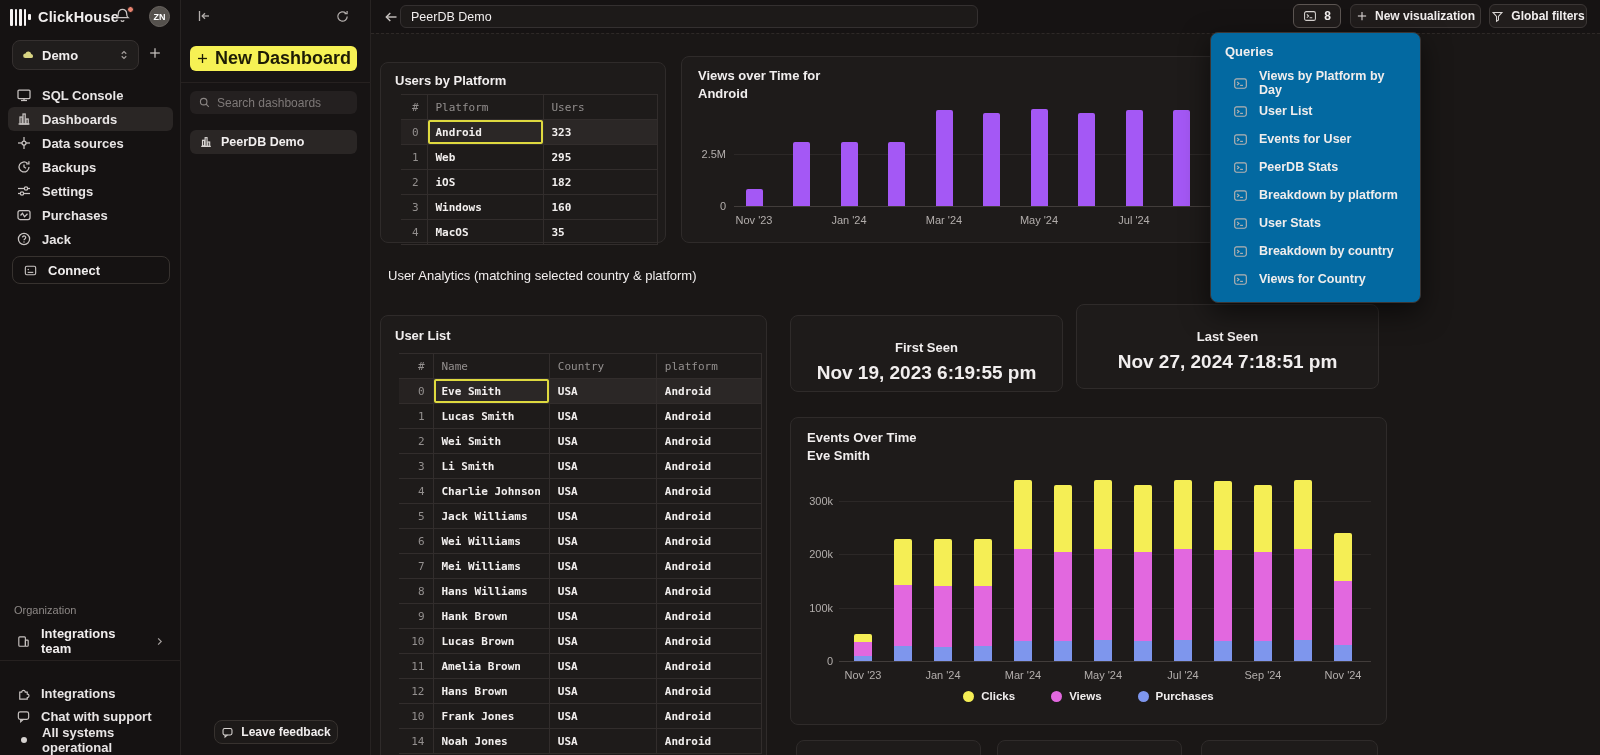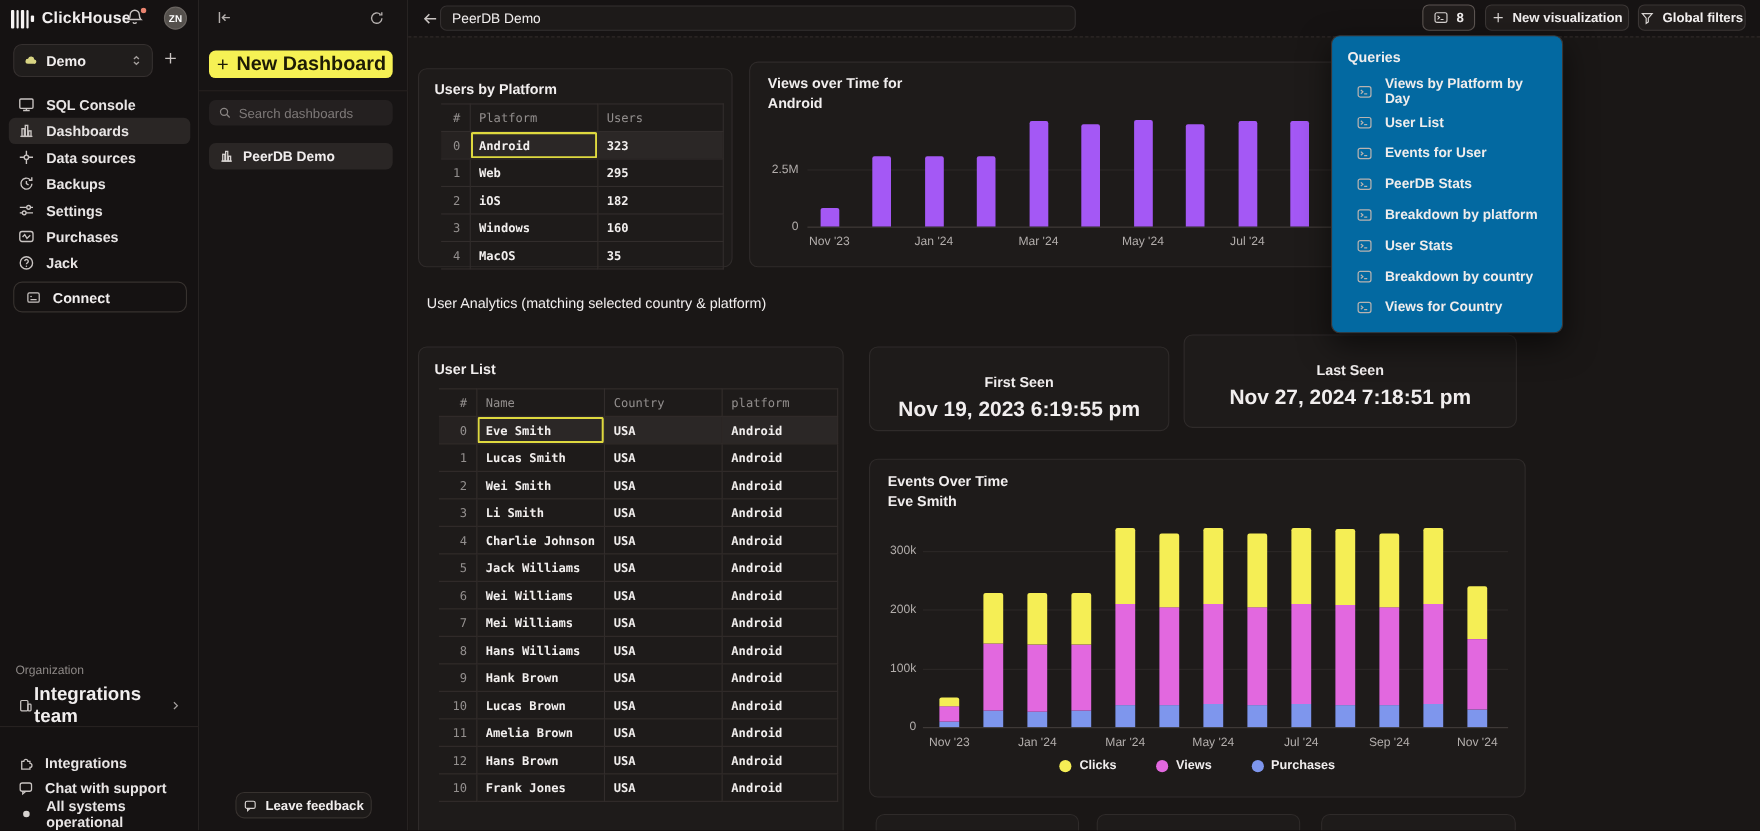--- a/index.html
+++ b/index.html
@@ -20,21 +20,21 @@
   .bell-dot { position:absolute; right:0px; top:-1px; width:7px; height:7px; border-radius:50%; background:#e8836f; border:1.5px solid #151212; }
   .avatar { position:absolute; right:6px; top:2px; width:21px; height:21px; border-radius:50%; background:#55514d; border:1px solid #6a6561; font-size:9px; font-weight:700; display:flex; align-items:center; justify-content:center; color:#fff; }
   .ws-select { position:absolute; left:12px; top:40px; width:127px; height:30px; background:#201d1c; border:1px solid #35302f; border-radius:8px; display:flex; align-items:center; padding:0 8px; gap:7px; }
   .ws-select .lbl { font-size:13px; font-weight:700; flex:1; }
   .ws-plus { position:absolute; right:18px; top:46px; }
   .nav { position:absolute; left:8px; top:83px; width:165px; }
   .nav-item { height:24px; display:flex; align-items:center; gap:10px; padding:0 8px; border-radius:6px; font-size:13px; font-weight:600; color:#e8e5e5; cursor:default; }
   .nav-item.active { background:#2a2625; }
   .connect-box { position:absolute; left:12px; top:256px; width:158px; height:28px; border:1px solid #37322f; border-radius:8px; display:flex; align-items:center; gap:10px; padding:0 10px; font-size:13px; font-weight:600; }
   .org-label { position:absolute; left:14px; top:604px; font-size:11px; color:#8d8886; }
-  .org-item { position:absolute; left:8px; top:628px; width:165px; height:26px; display:flex; align-items:center; padding:0 8px; font-size:17px; font-weight:600; }
+  .org-item { position:absolute; left:8px; top:628px; width:165px; height:26px; display:flex; align-items:center; gap:10px; padding:0 8px; font-size:13px; font-weight:600; }
   .org-item .chev { margin-left:auto; }
   .side-div { position:absolute; left:0; top:660px; width:181px; height:1px; background:#262120; }
   .side-foot { position:absolute; left:8px; top:682px; width:165px; }
   .side-foot .nav-item { height:23px; }
   .status-dot { width:6px; height:6px; border-radius:50%; background:#d6d2d0; margin:0 5px; }
 
   
   .panel2 { position:absolute; left:181px; top:0; width:190px; height:755px; background:#171414; border-right:1px solid #272322; z-index:5; }
   .p2-top-icon { position:absolute; top:7px; width:18px; height:18px; }
   .new-dash-btn { position:absolute; left:9px; top:46px; width:167px; height:25px; background:#f6f154; border-radius:6px; display:flex; align-items:center; justify-content:center; gap:6px; color:#1d1b05; font-size:18px; font-weight:700; border:none; }
@@ -541,20 +541,26 @@
               </tr>
               <tr>
                 <td class="idx">12</td>
                 <td>Hans Brown</td>
                 <td>USA</td>
                 <td>Android</td>
               </tr>
               <tr>
                 <td class="idx">10</td>
                 <td>Frank Jones</td>
+                <td>USA</td>
+                <td>Android</td>
+              </tr>
+              <tr>
+                <td class="idx">14</td>
+                <td>Noah Jones</td>
                 <td>USA</td>
                 <td>Android</td>
               </tr>
             </tbody>
           </table>
         </div>
     </div>
 
     <div class="card" style="left:419px; top:315px; width:273px; height:77px;">
       <div class="stat-label">First Seen</div>

